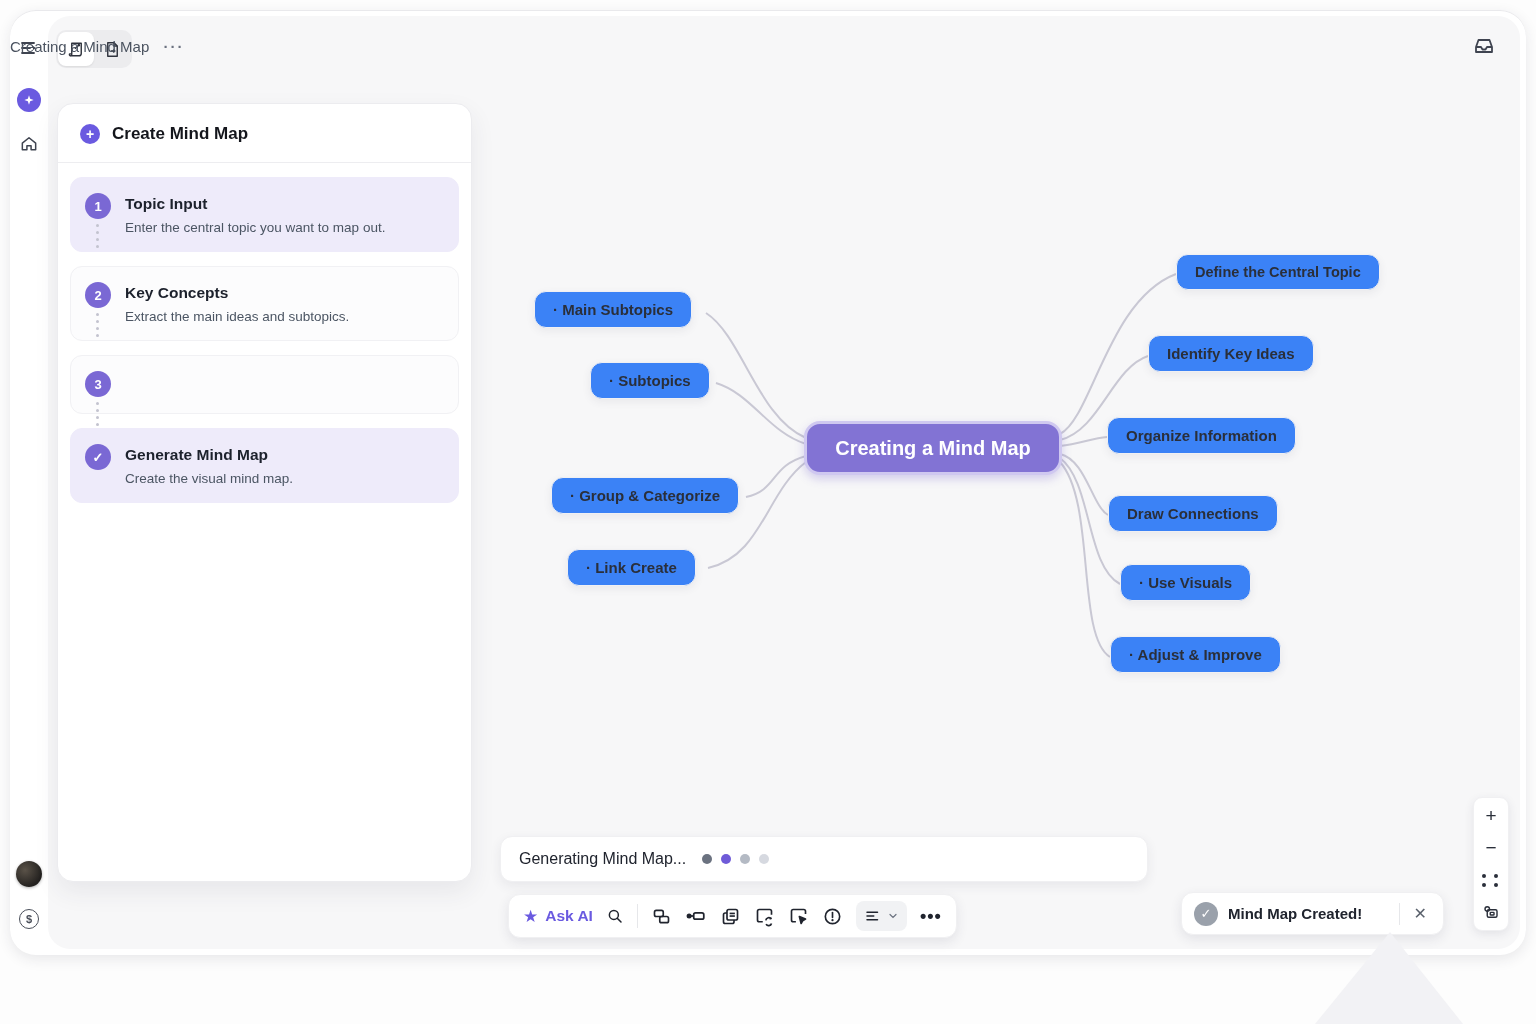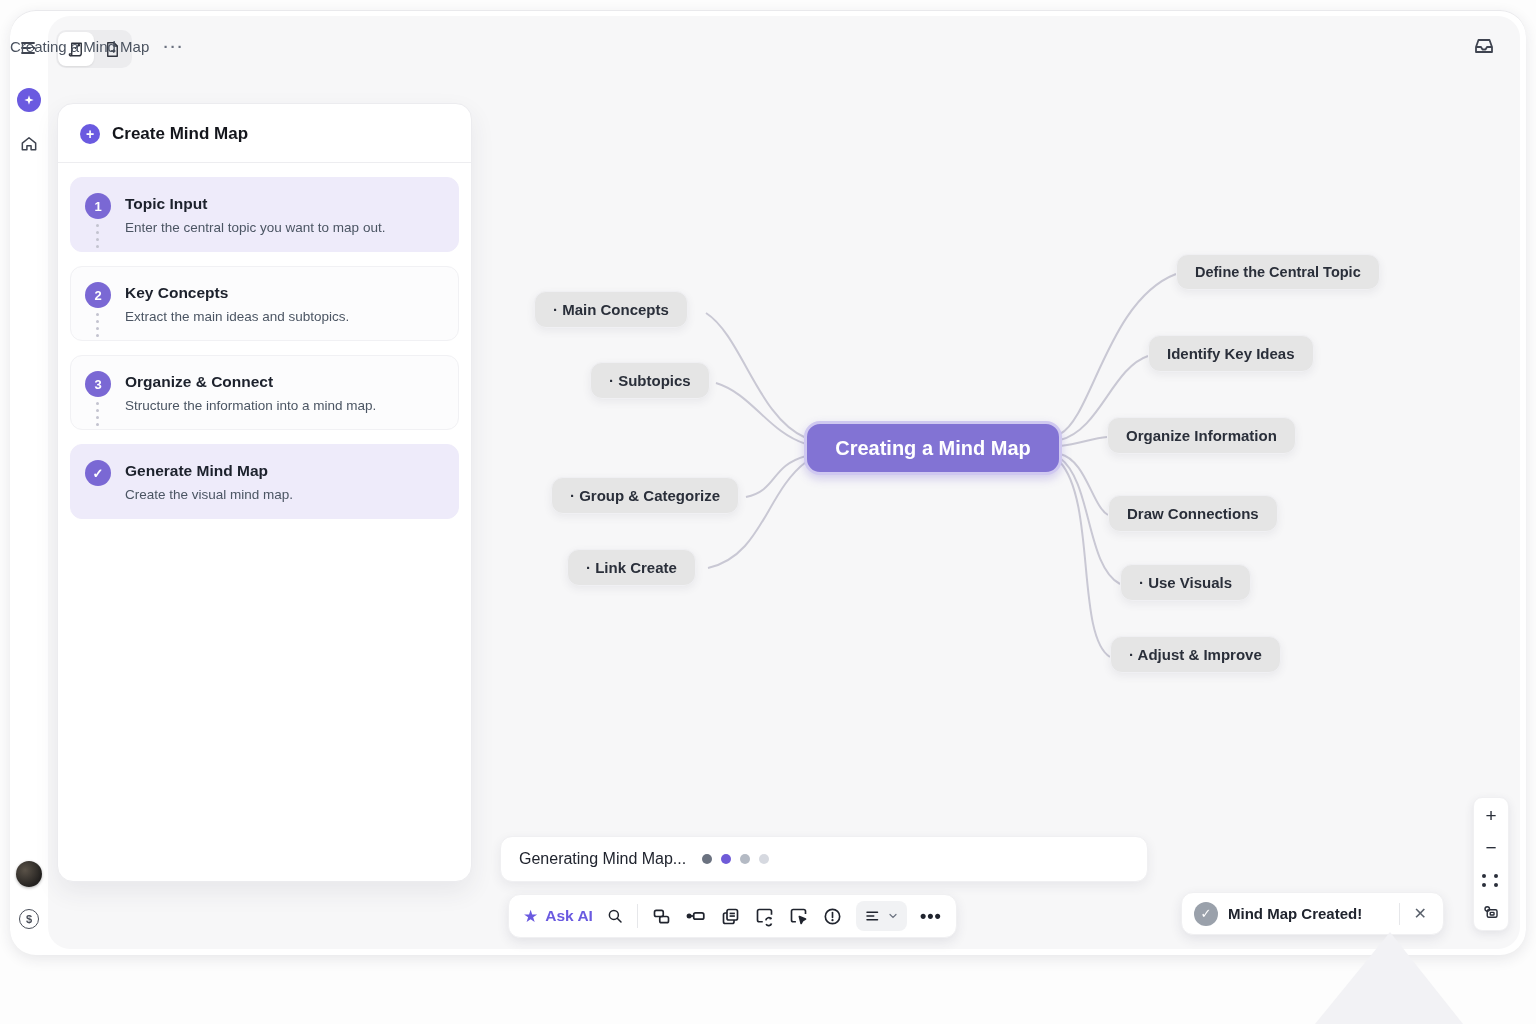--- a/index.html
+++ b/index.html
@@ -40,21 +40,21 @@
   .step.active { background:#eeebfa; border-color:#eeebfa; }
   .step-num { flex:0 0 auto; width:26px; height:26px; border-radius:50%; background:#7a68d4; color:#fff; font-size:13px; font-weight:bold; display:flex; align-items:center; justify-content:center; }
   .step-body { flex:1; }
   .step-title { font-size:15.5px; font-weight:bold; color:#1c212c; margin-top:2px; }
   .step-desc { font-size:13.5px; color:#4b5563; margin-top:7px; }
   .step-dots { position:absolute; left:25px; top:46px; display:flex; flex-direction:column; gap:4px; }
   .step-dots i { width:3px; height:3px; border-radius:50%; background:#c3c3cf; }
 
   
   .mm-link-layer { position:absolute; left:0; top:0; width:1536px; height:1024px; pointer-events:none; }
-  .node { position:absolute; background:#e5e5e5; border:1px solid #f0f0f3; border-radius:12px; padding:9px 18px;
+  .node { position:absolute; background:#3b82f6; border:1px solid #f0f0f3; border-radius:12px; padding:9px 18px;
           font-size:15px; font-weight:bold; color:#2a2f3a; box-shadow:0 3px 8px rgba(60,60,90,.08); white-space:nowrap; cursor:pointer; }
   .node-center { position:absolute; left:804px; top:421px; width:258px; height:54px; background:#8273d4; border-radius:16px;
                  border:3px solid #cfc8f0; box-shadow:0 4px 10px rgba(100,80,200,.25); display:flex; align-items:center; justify-content:center;
                  color:#ffffff; font-size:20px; font-weight:bold; cursor:pointer; }
   .n-main      { left:534px; top:291px; }
   .n-sub       { left:590px; top:362px; }
   .n-group     { left:551px; top:477px; }
   .n-link      { left:567px; top:549px; }
   .n-define    { left:1176px; top:254px; font-size:14.5px; }
   .n-identify  { left:1148px; top:335px; }
@@ -200,24 +200,20 @@
         </div>
 
         <div class="step">
           <div class="step-num">3</div>
           <div class="step-dots">
               <i></i>
               <i></i>
               <i></i>
               <i></i>
             </div>
-          <div class="step-body">
-            <div class="step-title">Organize &amp; Connect</div>
-            <div class="step-desc">Structure the information into a mind map.</div>
-          </div>
         </div>
 
         <div class="step active">
           <div class="step-num">✓</div>
           <div class="step-body">
             <div class="step-title">Generate Mind Map</div>
             <div class="step-desc">Create the visual mind map.</div>
           </div>
         </div>
 
@@ -232,21 +228,21 @@
     <path d="M 806 462 C 766 492, 762 556, 708 568"></path>
     <path d="M 1060 434 C 1092 418, 1108 300, 1176 274"></path>
     <path d="M 1060 440 C 1100 430, 1112 368, 1148 356"></path>
     <path d="M 1060 446 C 1080 444, 1092 438, 1107 437"></path>
     <path d="M 1060 454 C 1086 460, 1092 506, 1108 515"></path>
     <path d="M 1060 458 C 1092 482, 1086 566, 1120 584"></path>
     <path d="M 1060 462 C 1096 502, 1076 636, 1110 657"></path>
   </svg>
 
   <div class="node-center">Creating a Mind Map</div>
-  <div class="node n-main">· Main Concepts</div>
+  <div class="node n-main">· Main Subtopics</div>
   <div class="node n-sub">· Subtopics</div>
   <div class="node n-group">· Group &amp; Categorize</div>
   <div class="node n-link">· Link Create</div>
   <div class="node n-define">Define the Central Topic</div>
   <div class="node n-identify">Identify Key Ideas</div>
   <div class="node n-organize">Organize Information</div>
   <div class="node n-draw">Draw Connections</div>
   <div class="node n-visuals">· Use Visuals</div>
   <div class="node n-adjust">· Adjust &amp; Improve</div>
 

